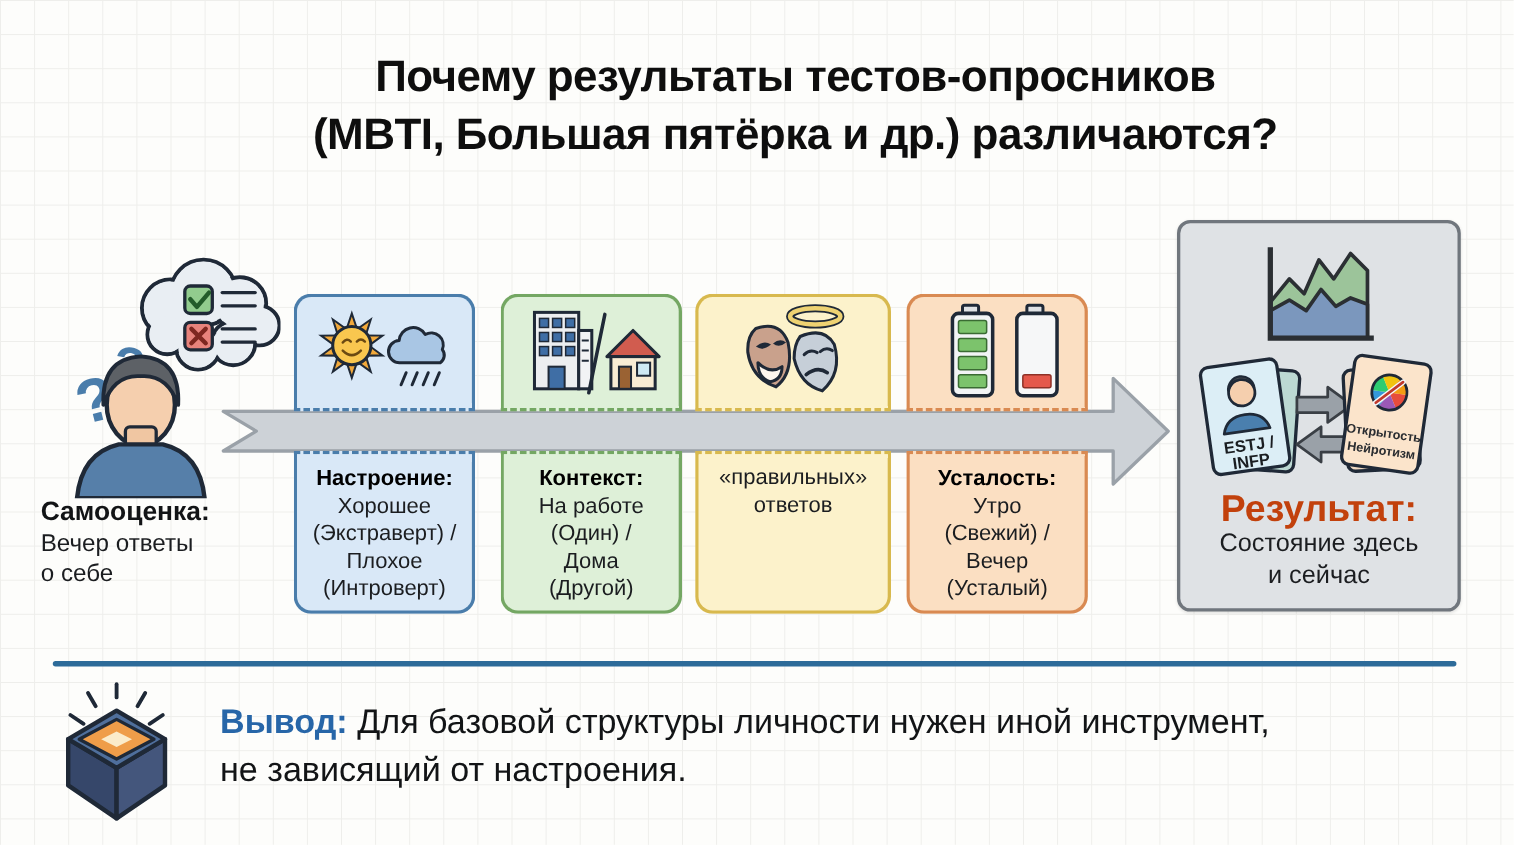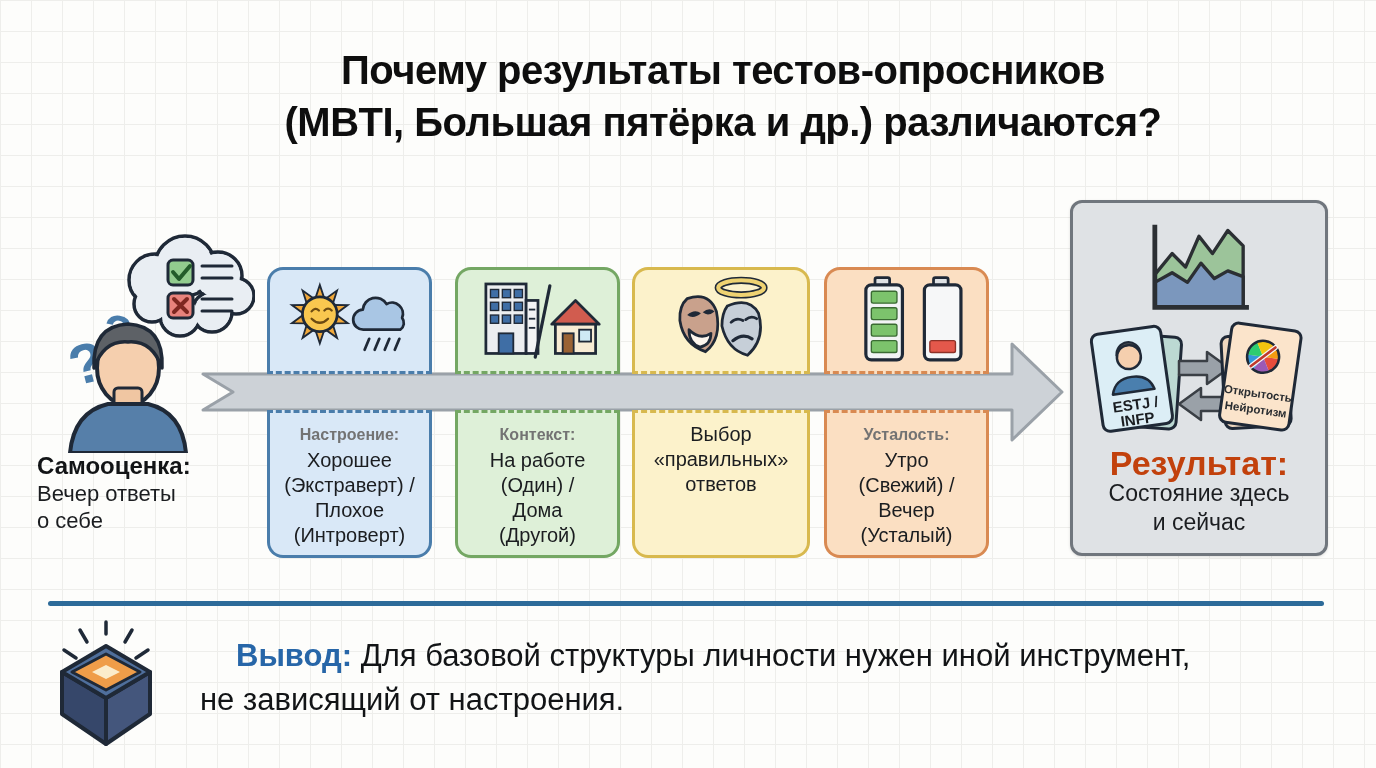--- a/index.html
+++ b/index.html
@@ -33,21 +33,21 @@
     background:var(--card-fill);border:3px solid var(--card-border);
     border-bottom-style:dashed;border-radius:16px 16px 0 0;
     display:flex;align-items:center;justify-content:center;
   }
   .fcard-bottom{
     position:absolute;left:0;top:143px;width:100%;height:148px;box-sizing:border-box;
     background:var(--card-fill);border:3px solid var(--card-border);
     border-top-style:dashed;border-radius:0 0 16px 16px;
     text-align:center;padding-top:9px;
   }
-  .fcard-title{font-weight:bold;font-size:16px;line-height:26px;color:#737373;}
+  .fcard-title{font-weight:bold;font-size:20px;line-height:26px;color:#000000;}
   .fcard-line{font-size:20px;line-height:25px;color:#1b1d20;}
   .figure{position:absolute;left:40px;top:228px;z-index:2;}
   .source-caption{position:absolute;left:37px;top:452px;width:240px;z-index:2;}
   .source-title{font-weight:bold;font-size:24px;line-height:28px;color:#121416;}
   .source-line{font-size:22px;line-height:27px;color:#1b1d20;}
   .result-card{
     position:absolute;left:1070px;top:200px;width:258px;height:356px;box-sizing:border-box;
     background:#dfe2e5;border:3px solid #70767d;border-radius:12px;z-index:2;
     box-shadow:0 1px 3px rgba(0,0,0,.12);
   }
@@ -160,21 +160,20 @@
         <path d="M38,46 q8,-7 15,-2 q-8,7 -15,2 z" fill="#1f2937"></path>
         <path d="M55,43 q7,-6 13,-1 q-7,6 -13,1 z" fill="#1f2937"></path>
         <path d="M40,62 q12,12 24,4 q0,13 -12,15 q-12,-4 -12,-19 z" fill="#fdf6ee" stroke="#1f2937" stroke-width="3" stroke-linejoin="round"></path>
         <path d="M82,36 Q106,26 116,44 Q124,72 104,90 Q82,84 76,58 Q76,44 82,36 Z" fill="#c6cfd8" stroke="#1f2937" stroke-width="3"></path>
         <path d="M86,54 q6,-6 13,-2" fill="none" stroke="#1f2937" stroke-width="3" stroke-linecap="round"></path>
         <path d="M102,51 q6,-5 12,-1" fill="none" stroke="#1f2937" stroke-width="3" stroke-linecap="round"></path>
         <path d="M88,74 q11,-9 21,-2" fill="none" stroke="#1f2937" stroke-width="3.5" stroke-linecap="round"></path>
       </svg>
     </div>
     <div class="fcard-bottom">
-      <div class="fcard-line">Выбор</div>
       <div class="fcard-line">«правильных»</div>
       <div class="fcard-line">ответов</div>
     </div>
   </div>
 
   <div class="fcard" style="left: 824px; width: 165px; --card-fill: #fbdfc2; --card-border: #d98a52;">
     <div class="fcard-top">
       <svg width="150" height="96" viewBox="0 0 150 105">
         <rect x="40" y="5" width="16" height="9" rx="2" fill="#dfe2e5" stroke="#1f2937" stroke-width="3"></rect>
         <rect x="30" y="13" width="40" height="82" rx="6" fill="#f2f4f5" stroke="#1f2937" stroke-width="3.5"></rect>
@@ -299,17 +298,17 @@
       <line x1="98" y1="34" x2="86" y2="42"></line>
     </g>
     <polygon points="12,56 56,82 56,128 12,98" fill="#36476a" stroke="#1f2937" stroke-width="4" stroke-linejoin="round"></polygon>
     <polygon points="100,56 56,82 56,128 100,98" fill="#44567c" stroke="#1f2937" stroke-width="4" stroke-linejoin="round"></polygon>
     <polygon points="56,30 100,56 56,82 12,56" fill="#4f6f9c" stroke="#1f2937" stroke-width="4" stroke-linejoin="round"></polygon>
     <polygon points="56,38 90,56 56,74 22,56" fill="#ef9d49" stroke="#1f2937" stroke-width="3" stroke-linejoin="round"></polygon>
     <polygon points="56,49 70,56 56,63 42,56" fill="#fbeccb"></polygon>
   </svg>
 
   <div class="conclusion">
-    <div><span class="label" style="color: rgb(39, 102, 168); margin-left: 36px;">Вывод:</span> <span>Для базовой структуры личности нужен иной инструмент,</span></div>
+    <div><span class="label" style="color: rgb(39, 102, 168);">Вывод:</span> <span>Для базовой структуры личности нужен иной инструмент,</span></div>
     <div>не зависящий от настроения.</div>
   </div>
 
 </div>
 
 </body></html>

